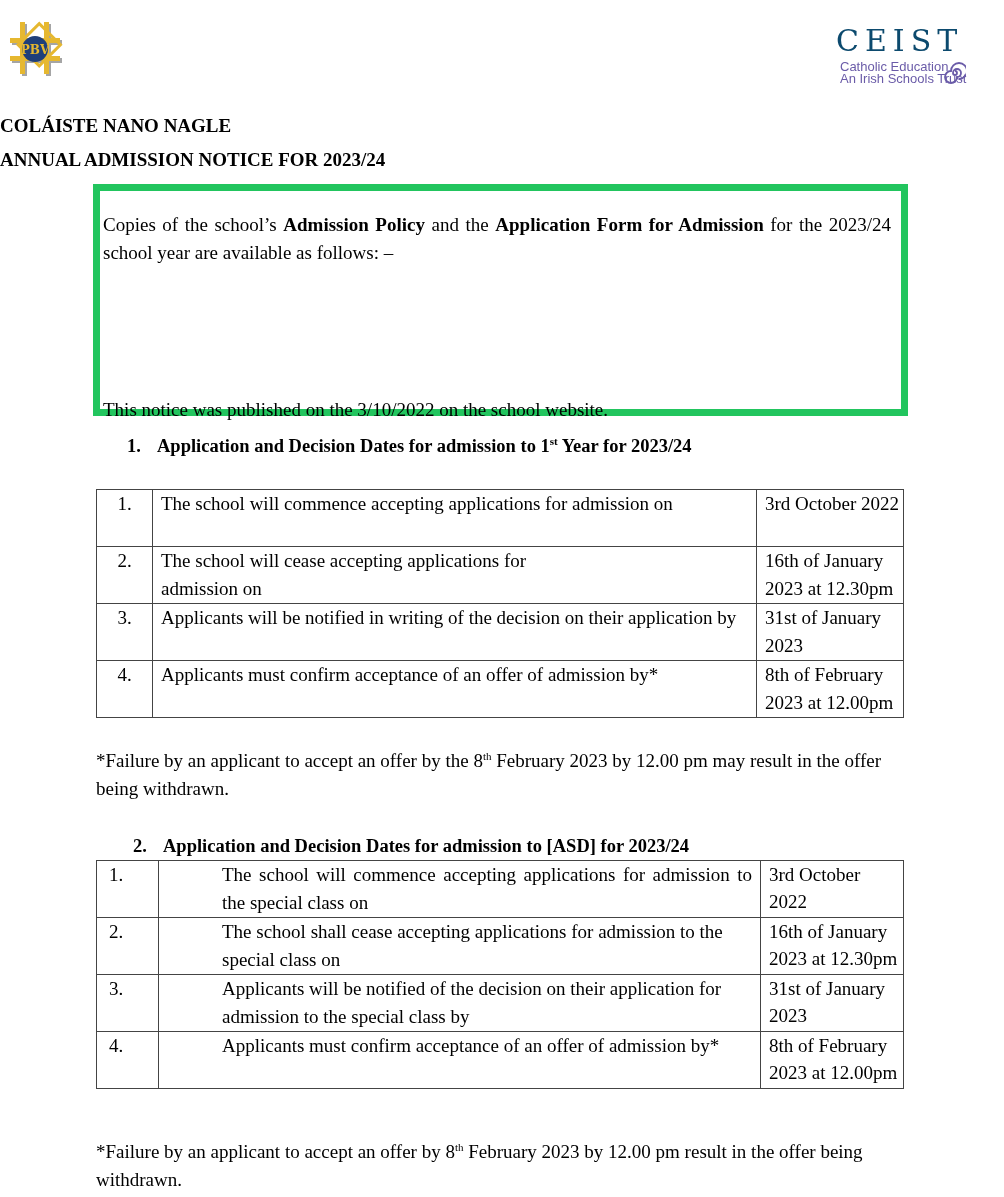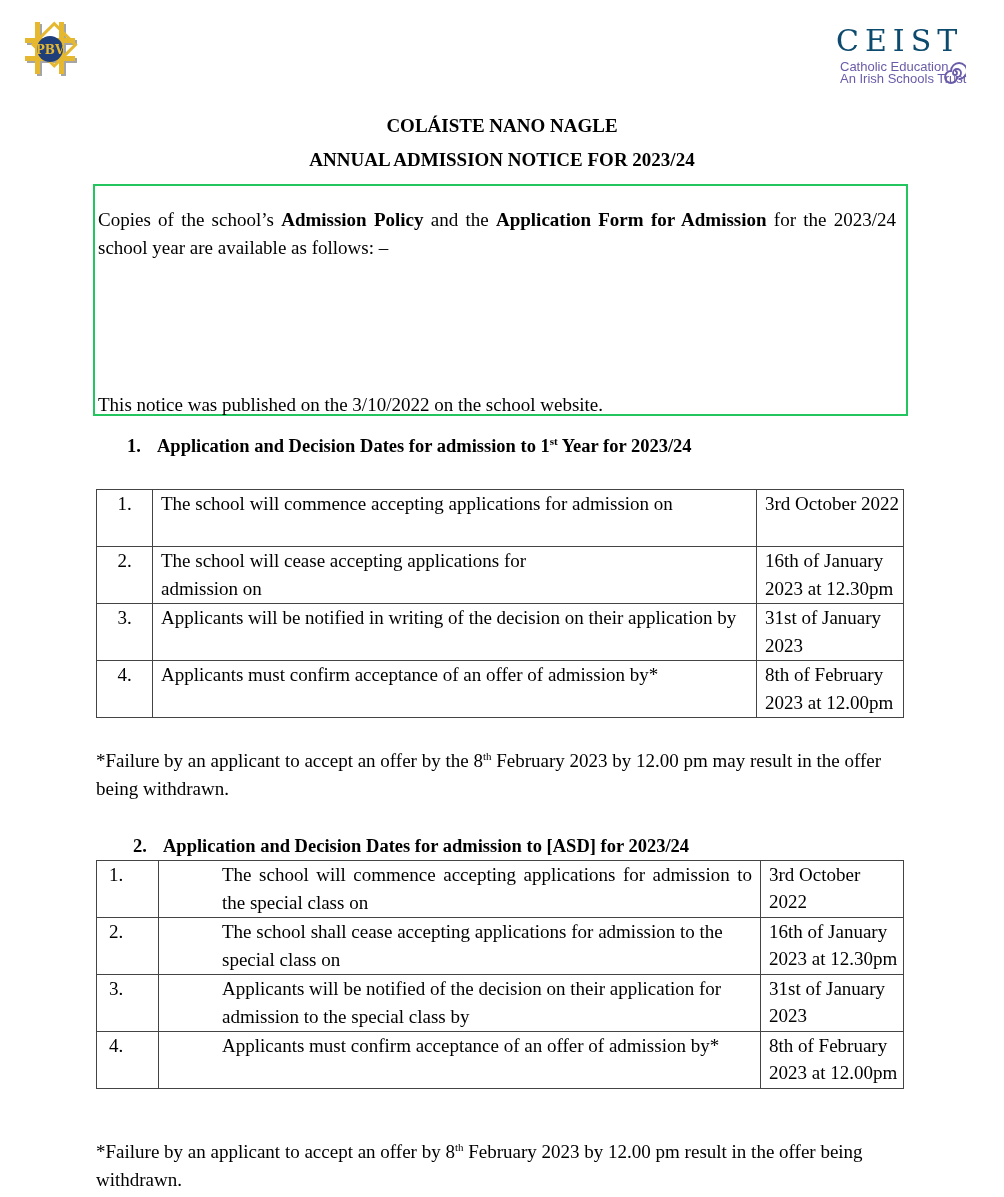--- a/index.html
+++ b/index.html
@@ -1,44 +1,44 @@
 <!DOCTYPE html>
 <html><head>
 <meta charset="utf-8">
 <style>
   html, body { margin: 0; padding: 0; background: #ffffff; }
   body {
     width: 1004px; height: 1197px; position: relative; overflow: hidden;
     font-family: "Liberation Serif", "DejaVu Serif", serif;
     color: #000; font-size: 19px;
   }
-  .logo-left { position: absolute; left: 25px; top: 18px; width: 56px; height: 60px; }
+  .logo-left { position: absolute; left: 10px; top: 18px; width: 56px; height: 60px; }
   .logo-right { position: absolute; left: 836px; top: 26px; width: 140px; height: 64px; }
   .ceist-word {
     position: absolute; left: 0; top: 0; font-family: "DejaVu Serif", serif;
     color: #0c4a6e; font-size: 30px; letter-spacing: 6px; line-height: 30px;
   }
   .ceist-line {
     position: absolute; left: 4px; font-family: "Liberation Sans", sans-serif;
     color: #6a5ba8; font-size: 13px; line-height: 12px; white-space: nowrap;
   }
   .ceist-l1 { top: 35px; }
   .ceist-l2 { top: 47px; }
   .ceist-swirl { position: absolute; left: 108px; top: 36px; width: 22px; height: 22px; }
 
   .title {
-    position: absolute; left: 0; width: 1004px; text-align: center;
+    position: absolute; left: 0; width: 1004px; 
     font-weight: bold; font-size: 19px; line-height: 22px;
   }
   .title-1 { top: 115px; }
   .title-2 { top: 149px; }
 
   .info-box {
     position: absolute; left: 93px; top: 184px; width: 815px; height: 232px;
-    border: 2px solid #22c55e; box-sizing: border-box; padding: 0 10px 0 3px;
+    border: 7px solid #22c55e; box-sizing: border-box; padding: 0 10px 0 3px;
   }
   .info-p { margin: 0; line-height: 28px; text-align: justify; position: absolute; left: 3px; right: 10px; }
   .info-p1 { top: 20px; }
   .info-p2 { top: 91px; }
   .info-p3 { top: 134px; }
   .info-p4 { top: 205px; }
   .info-box b { font-weight: bold; }
 
   .section-head {
     position: absolute; font-weight: bold; font-size: 18.5px; line-height: 22px; white-space: nowrap;

